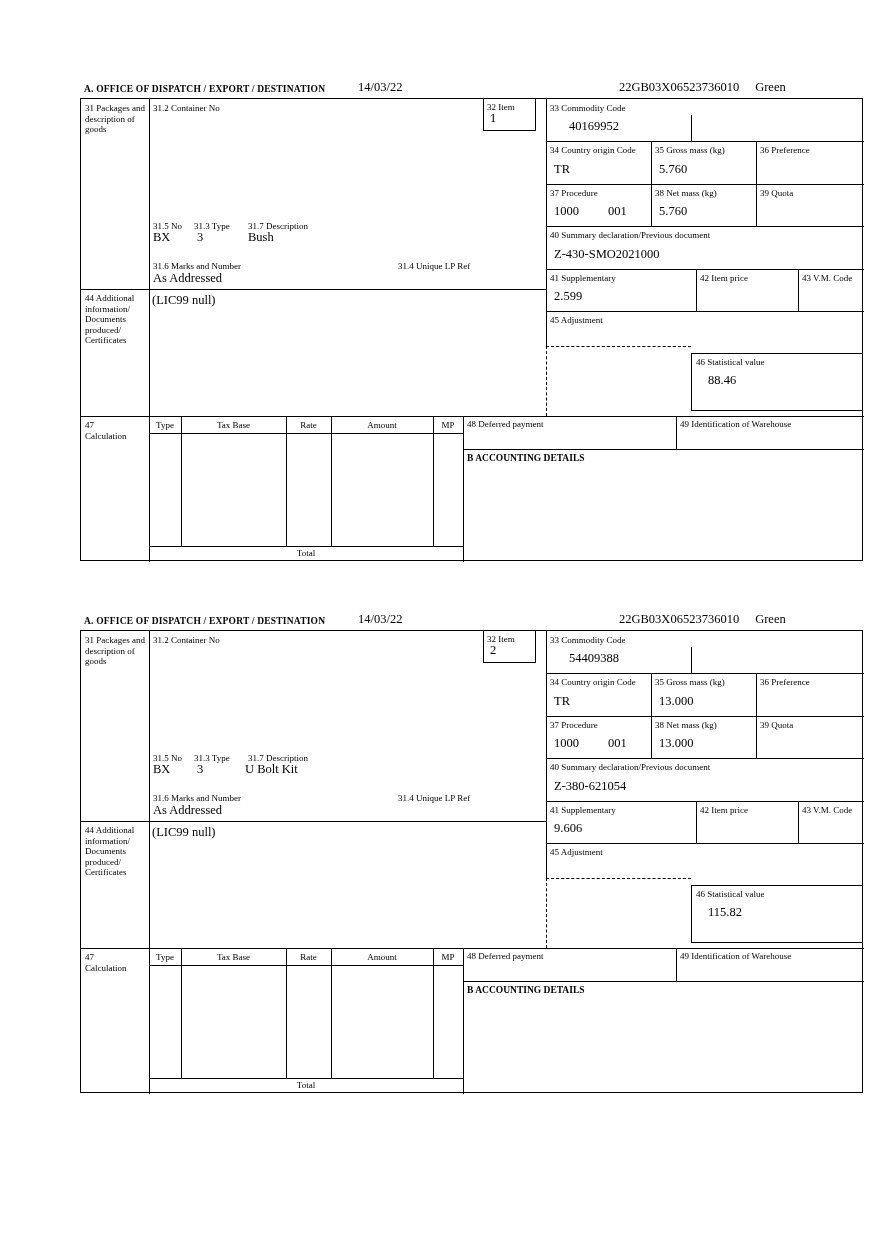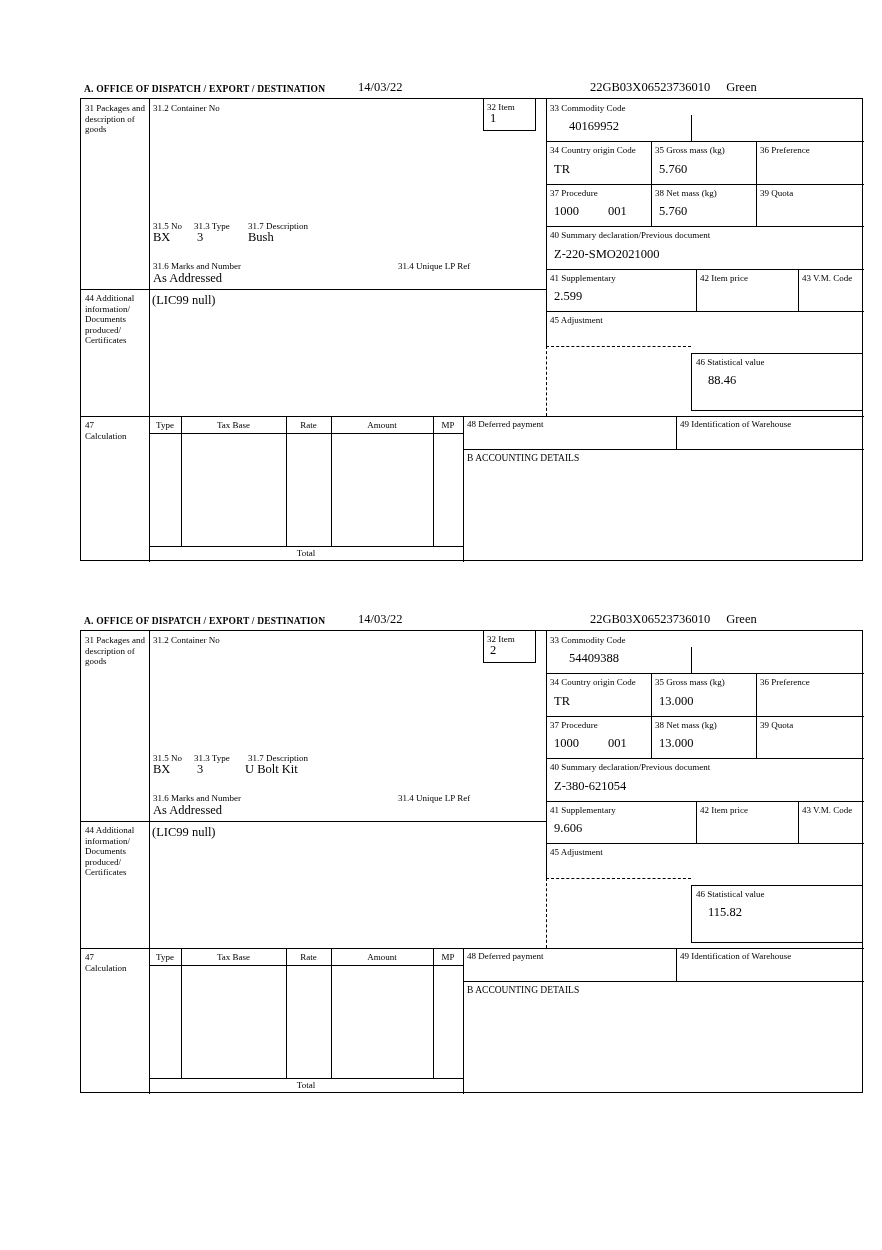--- a/index.html
+++ b/index.html
@@ -7,32 +7,32 @@
   body {
     width: 882px; height: 1250px;
     background: #ffffff; color: #000;
     position: relative;
     font-family: "Liberation Serif", "DejaVu Serif", serif;
   }
   .block { position: absolute; left: 80px; width: 869px; height: 481px; }
   .hdr { position: absolute; top: 0; left: 0; width: 100%; height: 18px; }
   .hdr-a { position: absolute; left: 4px; top: 4px; font-size: 9.5px; font-weight: bold; letter-spacing: .2px; white-space: nowrap; }
   .hdr-date { position: absolute; left: 278px; top: 0; font-size: 12.5px; }
-  .hdr-ref { position: absolute; left: 510px; top: 0; font-size: 12.5px; white-space: nowrap; }
+  .hdr-ref { position: absolute; left: 539px; top: 0; font-size: 12.5px; white-space: nowrap; }
   .gap { margin-left: 16px; }
   .form { position: absolute; top: 18px; left: 0; width: 783px; height: 463px; border: 1px solid #000; }
   .vl, .hl, .vld, .hld, .lbl, .val, .bx { position: absolute; }
   .vl  { width: 1px; background: #000; }
   .hl  { height: 1px; background: #000; }
   .vld { width: 0; border-left: 1px dashed #000; }
   .hld { height: 0; border-top: 1px dashed #000; }
   .lbl { font-size: 9px; line-height: 1.18; white-space: nowrap; }
   .wrap { white-space: normal; }
   .val { font-size: 12.5px; line-height: 1.05; white-space: nowrap; }
-  .bold { font-weight: normal; }
+  .bold { font-weight: bold; }
   .ctr { text-align: center; }
   .bx { border: 1px solid #000; }
 </style>
 </head>
 <body>
 
 <section class="block" style="top:80px">
   <div class="hdr">
     <span class="hdr-a">A.  OFFICE OF DISPATCH / EXPORT / DESTINATION</span>
     <span class="hdr-date">14/03/22</span>
@@ -85,21 +85,21 @@
     <div class="lbl" style="left:574px;top:89px">38 Net mass (kg)</div>
     <div class="val" style="left:578px;top:106px">5.760</div>
     <div class="lbl" style="left:679px;top:89px">39 Quota</div>
     <div class="lbl" style="left:72px;top:122px">31.5 No</div>
     <div class="lbl" style="left:113px;top:122px">31.3 Type</div>
     <div class="lbl" style="left:167px;top:122px">31.7 Description</div>
     <div class="val" style="left:72px;top:132px">BX</div>
     <div class="val" style="left:116px;top:132px">3</div>
     <div class="val" style="left:167px;top:132px">Bush</div>
     <div class="lbl" style="left:469px;top:131px">40 Summary declaration/Previous document</div>
-    <div class="val" style="left:473px;top:149px">Z-220-SMO2021000</div>
+    <div class="val" style="left:473px;top:149px">Z-430-SMO2021000</div>
     <div class="lbl" style="left:72px;top:162px">31.6 Marks and Number</div>
     <div class="lbl" style="left:317px;top:162px">31.4 Unique LP Ref</div>
     <div class="val" style="left:72px;top:173px">As Addressed</div>
     <div class="lbl" style="left:469px;top:174px">41 Supplementary</div>
     <div class="val" style="left:473px;top:191px">2.599</div>
     <div class="lbl" style="left:619px;top:174px">42 Item price</div>
     <div class="lbl" style="left:721px;top:174px">43 V.M. Code</div>
     <div class="lbl wrap" style="left:4px;top:194px;width:50px">44 Additional information/ Documents produced/ Certificates</div>
     <div class="val" style="left:71px;top:195px">(LIC99 null)</div>
     <div class="lbl" style="left:469px;top:216px">45 Adjustment</div>

